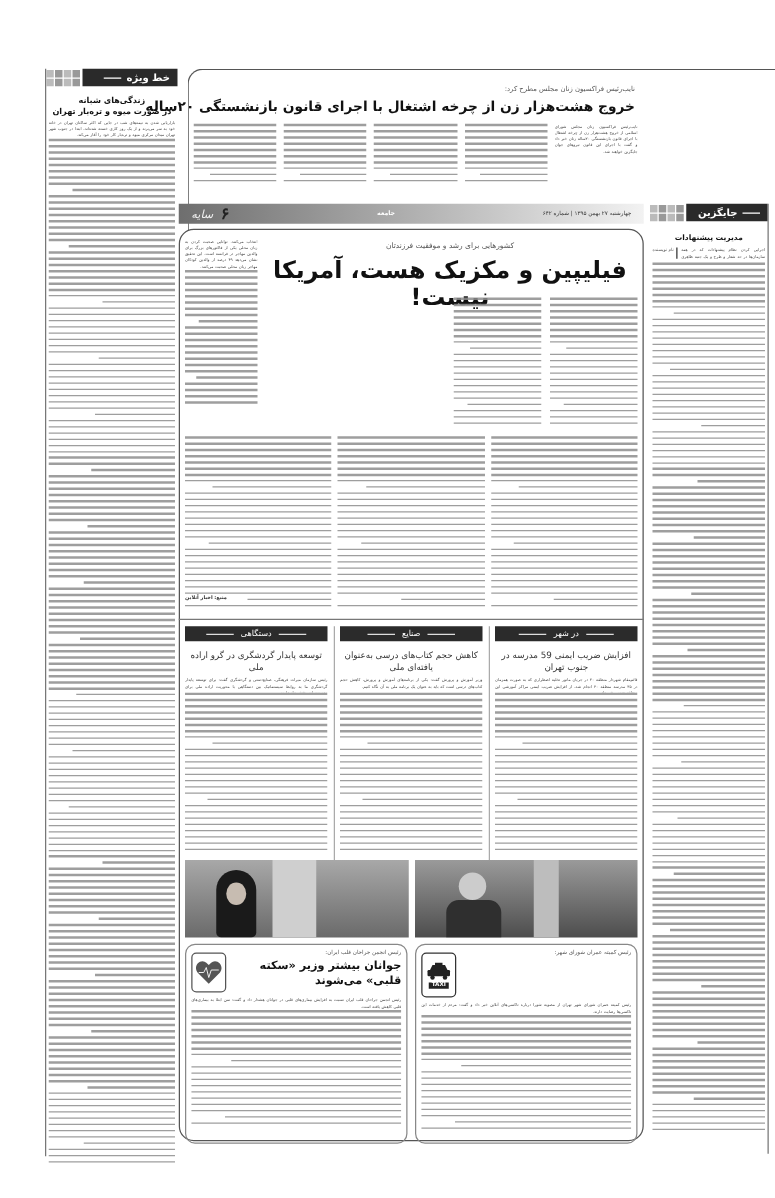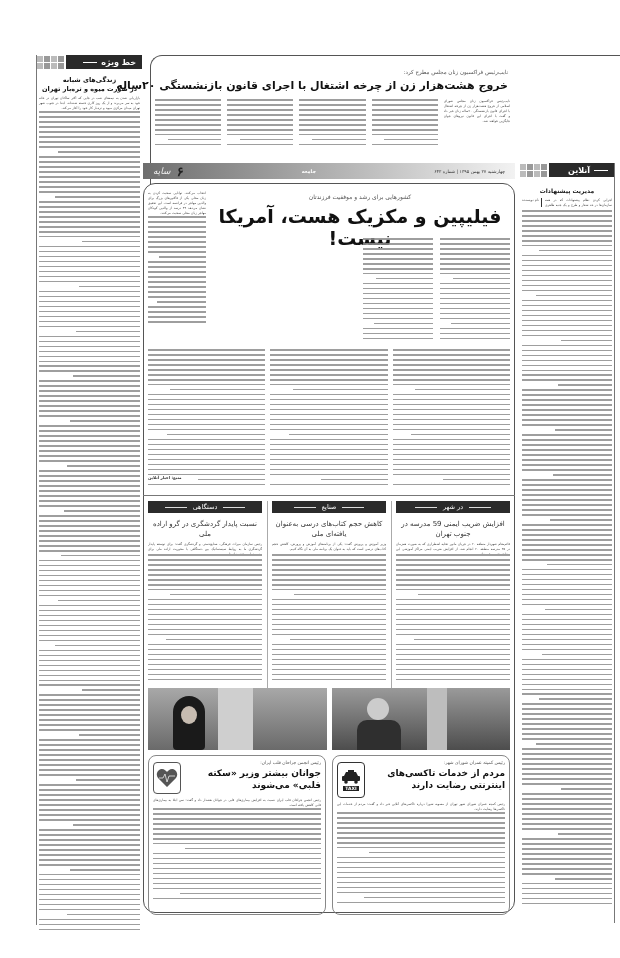--- a/index.html
+++ b/index.html
@@ -280,21 +280,21 @@
     <span style="display:flex; align-items:center; gap:6px; color:#fff;">
       <span style="font-size:13px; font-weight:bold; color:#222; font-family:'DejaVu Serif', serif;">۶</span>
       <span style="font-size:9px; font-style:italic; color:#f0f0f0; font-family:'DejaVu Serif', serif;">سایه</span>
     </span>
   </div>
 
   <div class="abs" style="left:490px; top:120px; width:95px; height:760px; border-right:1px solid #777;">
     <div style="display:flex; align-items:center; gap:2px; flex-direction:row;">
       <div class="hdr-box" style="flex:1;">
         <span class="line"></span>
-        <span>آنلاین</span>
+        <span>جایگزین</span>
       </div>
       <div class="hdr-squares">
           <i></i>
           <i></i>
           <i></i>
           <i></i>
           <i></i>
           <i></i>
           <i></i>
           <i></i>
@@ -698,21 +698,21 @@
           <span style="width: 100%; margin-right: 0px; margin-left: auto;"></span>
           <span style="width: 100%; margin-right: 0px; margin-left: auto;"></span>
         </div>
     </div>
     <div style="flex:1; display:flex; flex-direction:column;">
       <div class="sec-hdr">
           <span class="l"></span>
           <span>دستگاهی</span>
           <span class="l"></span>
         </div>
-      <div class="title" style="font-size:7px; line-height:10px; margin:6px 0 3px; font-weight:normal; color:#333;">نسبت پایدار گردشگری در گرو اراده ملی</div>
+      <div class="title" style="font-size:7px; line-height:10px; margin:6px 0 3px; font-weight:normal; color:#333;">توسعه پایدار گردشگری در گرو اراده ملی</div>
       <div class="txt" style="height:12px;">رئیس سازمان میراث فرهنگی، صنایع‌دستی و گردشگری گفت: برای توسعه پایدار گردشگری ما به روابط سیستماتیک بین دستگاهی با محوریت اراده ملی برای مدیریت این بخش نیاز داریم.</div>
       <div class="filler" style="flex:1; overflow:hidden;" id="filler-s2">
           <span style="width: 100%; margin-right: 0px; margin-left: auto;"></span>
           <span style="width: 100%; margin-right: 0px; margin-left: auto;"></span>
           <span style="width: 100%; margin-right: 0px; margin-left: auto;"></span>
           <span style="width: 100%; margin-right: 0px; margin-left: auto;"></span>
           <span style="width: 100%; margin-right: 0px; margin-left: auto;"></span>
           <span style="width: 100%; margin-right: 0px; margin-left: auto;"></span>
           <span style="width: 100%; margin-right: 0px; margin-left: auto;"></span>
           <span style="width: 100%; margin-right: 0px; margin-left: auto;"></span>
@@ -749,21 +749,20 @@
       <div class="abs" style="left:25px; top:8px; width:32px; height:54px; background:#1a1a1a; border-radius:16px 16px 4px 4px;"></div>
       <div class="abs" style="left:33px; top:18px; width:16px; height:18px; background:#c7bcb1; border-radius:50%;"></div>
     </div>
   </div>
 
   <div class="abs" style="left:118px; top:712px; width:362px; height:160px; display:flex; flex-direction:row; gap:6px;">
     <div style="flex:1; border:1px solid #888; border-radius:8px; padding:4px; position:relative;">
       <div style="display:flex; flex-direction:row; gap:4px;">
         <div style="flex:1;">
           <div style="font-size:4.5px; color:#555;">رئیس کمیته عمران شورای شهر:</div>
-          <div class="title" style="font-size:9px; line-height:12px; text-align:right; margin-top:2px;">مردم از خدمات تاکسی‌های اینترنتی رضایت دارند</div>
         </div>
         <div style="width:28px; height:36px; border:1px solid #333; border-radius:4px; display:flex; flex-direction:column; align-items:center; justify-content:center; gap:2px; margin-top:2px;">
           <svg width="20" height="14" viewBox="0 0 20 14">
             <rect x="7" y="0" width="6" height="2" fill="#222"></rect>
             <path d="M3 6 L5 2 L15 2 L17 6 Z" fill="#222"></path>
             <rect x="1" y="6" width="18" height="5" rx="1" fill="#222"></rect>
             <circle cx="5" cy="12" r="1.8" fill="#222"></circle>
             <circle cx="15" cy="12" r="1.8" fill="#222"></circle>
           </svg>
           <span style="font-size:4.5px; font-weight:bold; background:#222; color:#fff; padding:0 2px;">TAXI</span>

